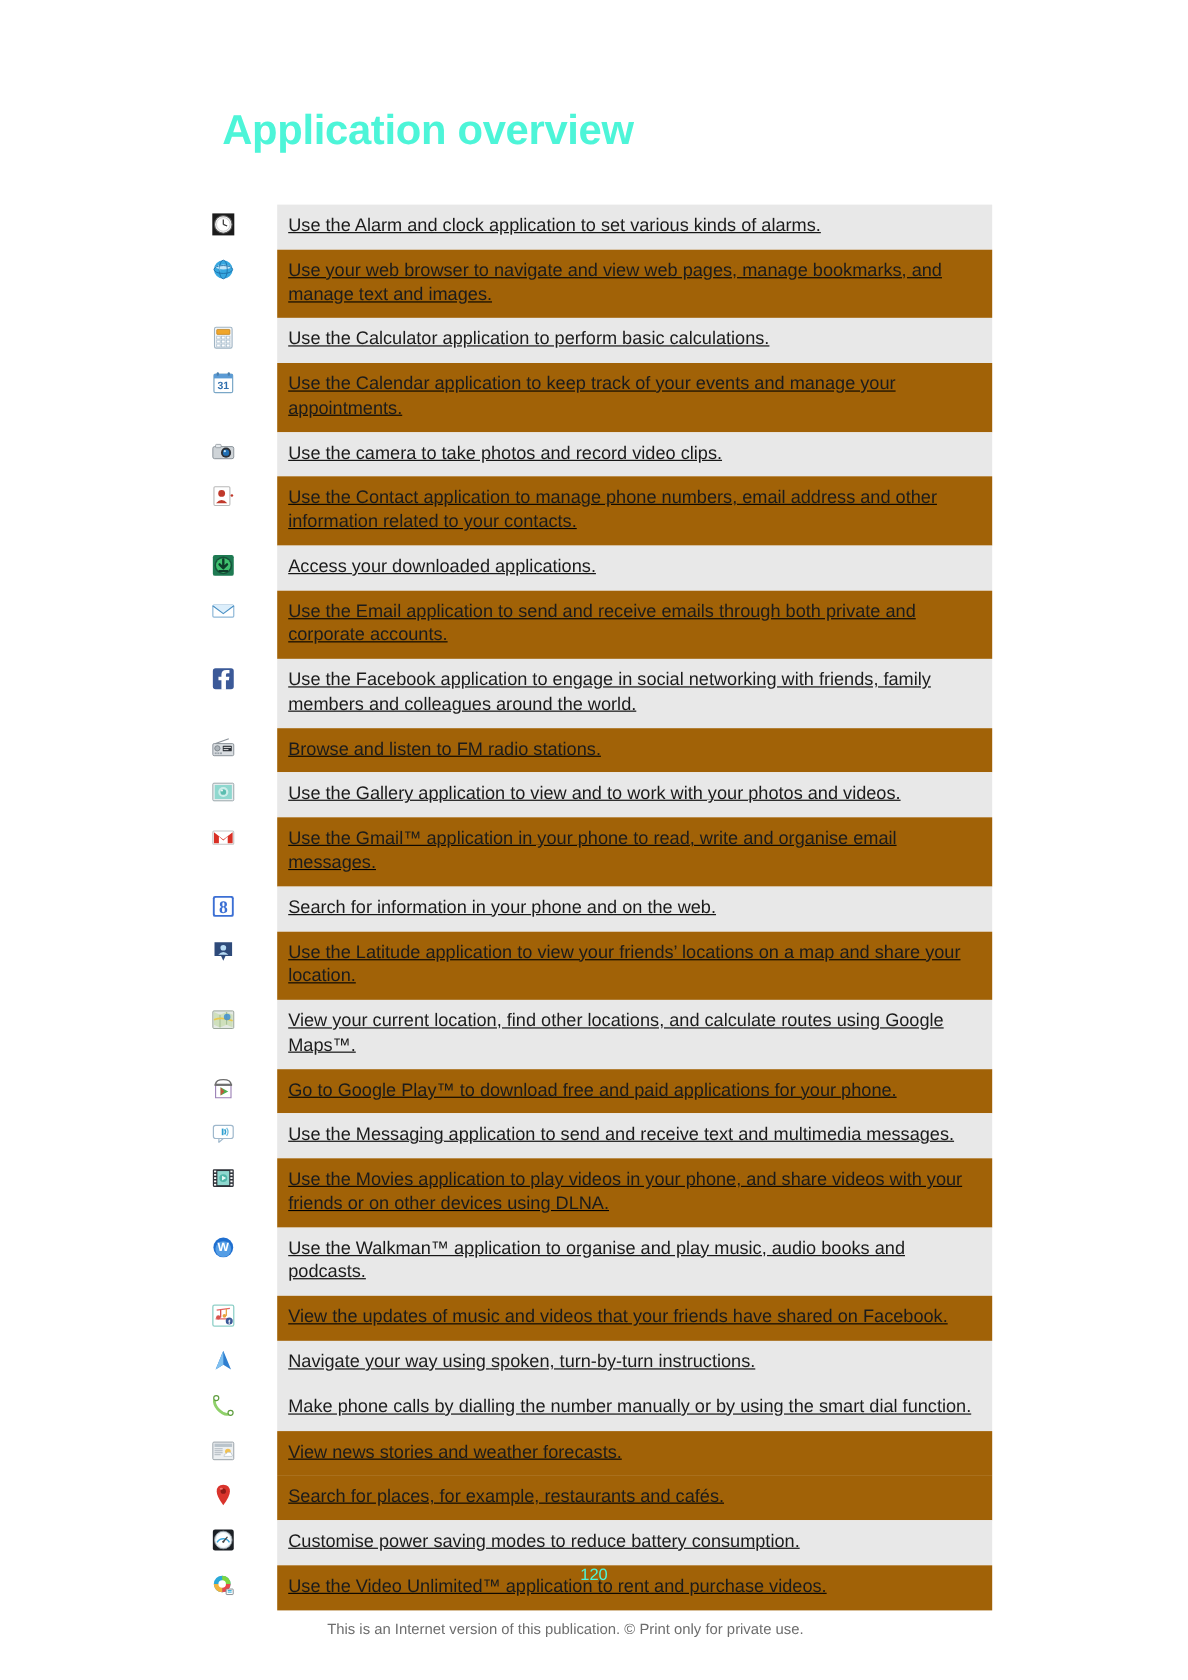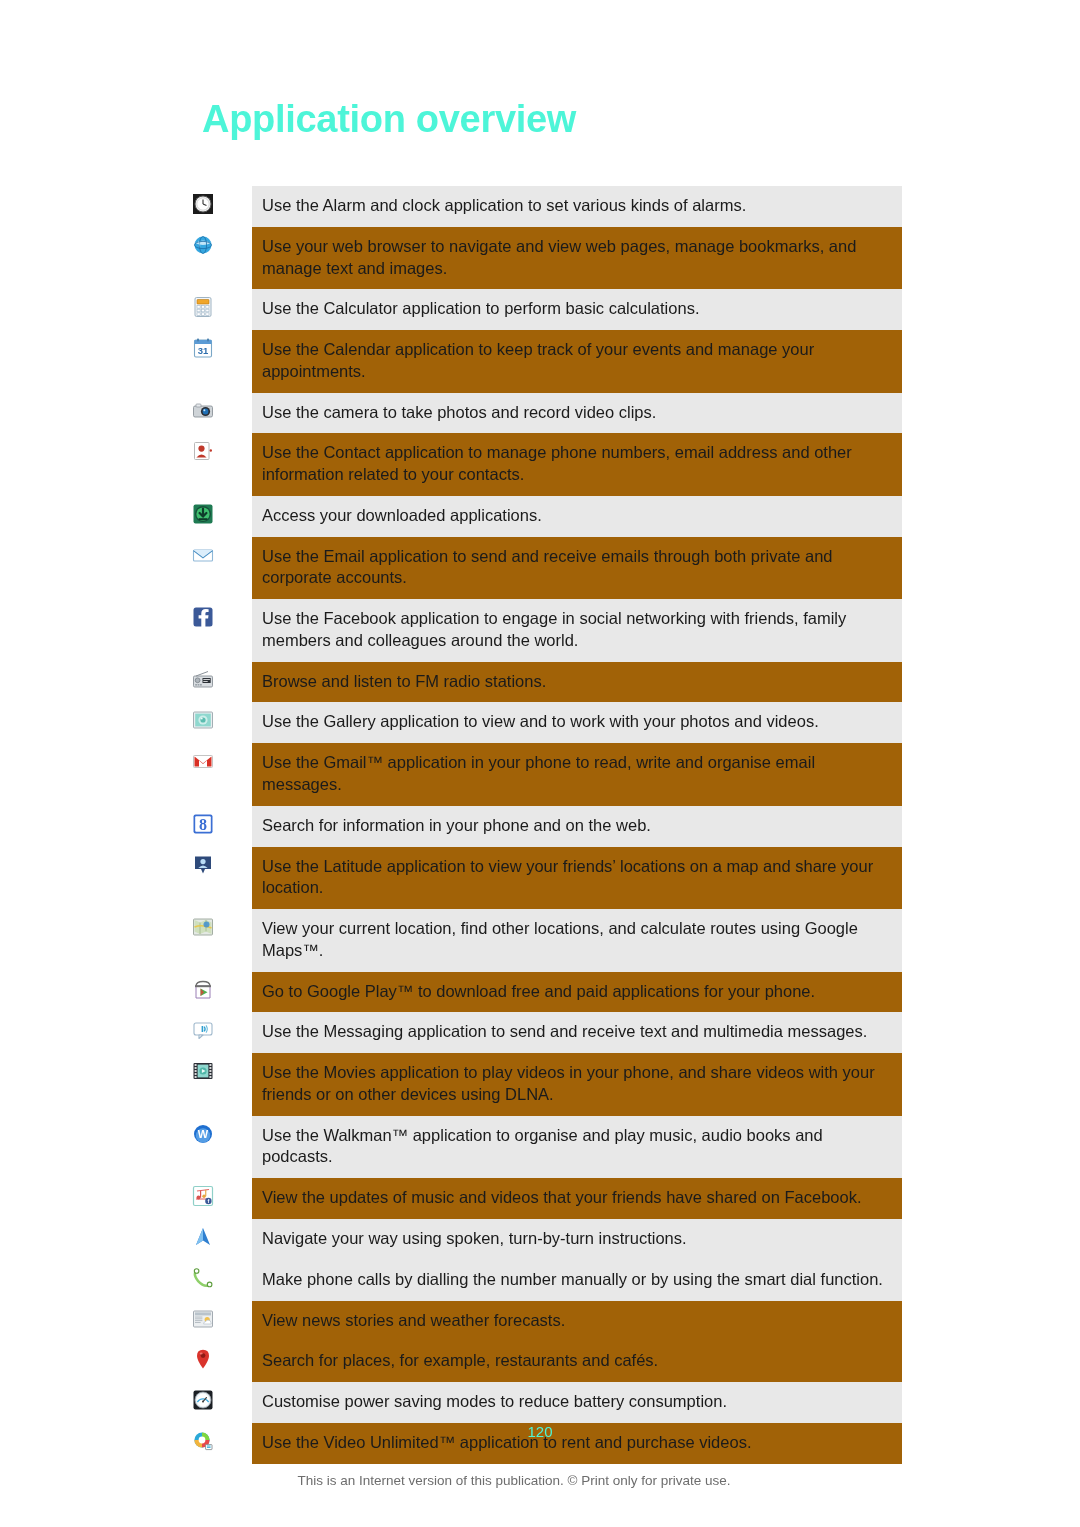--- a/index.html
+++ b/index.html
@@ -32,20 +32,21 @@
     color: #4df5d8;
     letter-spacing: -0.3px;
     white-space: nowrap;
   }
 
   .app-table {
     position: absolute;
     left: 0px;
     top: 186px;
     width: 1080px;
+    text-decoration: underline;
   }
 
   .app-row {
     position: relative;
     display: flex;
     align-items: flex-start;
     min-height: 36px;
   }
 
   .row-icon {

